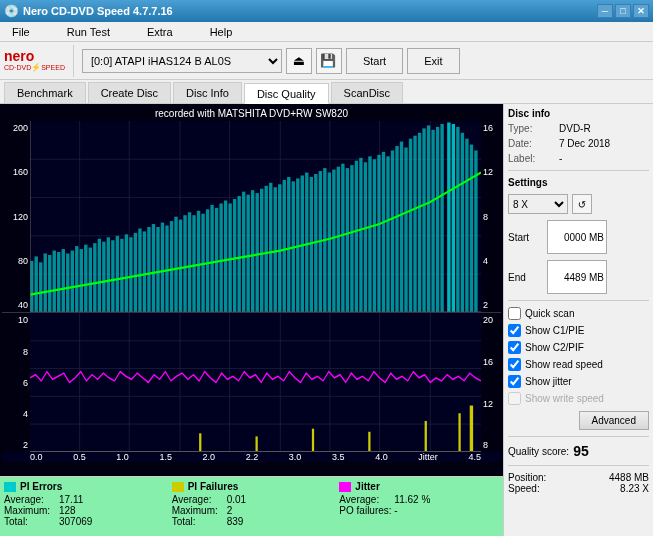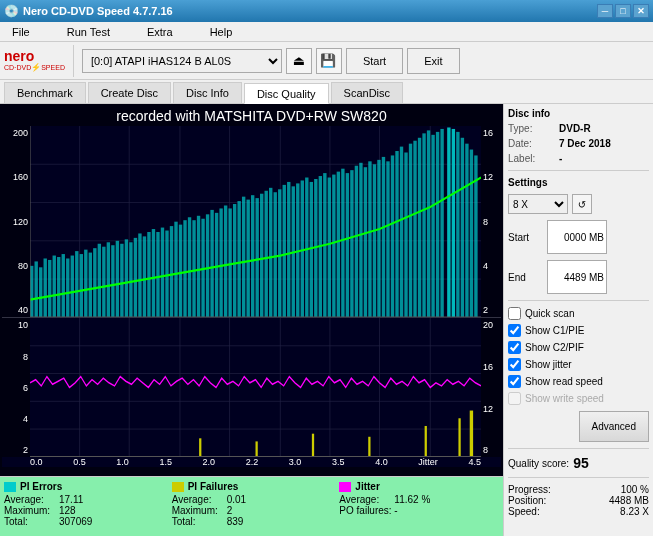--- a/index.html
+++ b/index.html
@@ -98,21 +98,21 @@
     .chart-area {
       flex: 1;
       background: #000010;
       display: flex;
       flex-direction: column;
       padding: 2px;
       position: relative;
     }
 
     .chart-title {
-      color: white; font-size: 14px; text-align: center;
+      color: white; font-size: 10px; text-align: center;
       padding: 2px 0;
       background: #000010;
     }
 
     
     .legend-area {
       background: #86efac;
       height: 60px;
       border-top: 1px solid #ccc;
       display: flex;
@@ -130,31 +130,31 @@
       width: 150px;
       background: #f0f0f0;
       border-left: 1px solid #ccc;
       padding: 4px;
       display: flex;
       flex-direction: column;
       gap: 4px;
       font-size: 10px;
     }
     .panel-section-title { font-weight: bold; font-size: 10px; color: #000; }
-    .info-row { display: flex; gap: 0; align-items: center; }
+    .info-row { display: flex; gap: 16px; align-items: center; }
     .info-label { color: #555; min-width: 35px; }
-    .info-value { color: #000; font-weight: bold; margin-left: 16px; }
+    .info-value { color: #000; font-weight: normal; }
     .separator { height: 1px; background: #ccc; margin: 2px 0; }
     .settings-row { display: flex; align-items: center; gap: 4px; margin-top: 2px; }
     .speed-select { width: 60px; height: 20px; font-size: 10px; border: 1px solid #aaa; }
     .mb-input { width: 60px; height: 34px; font-size: 10px; border: 1px solid #aaa; padding: 0 2px; text-align: right; background: white; }
     .checkbox-row { display: flex; align-items: center; gap: 4px; font-size: 10px; }
     .advanced-btn {
       background: linear-gradient(to bottom, #f0f0f0, #d8d8d8);
-      border: 1px solid #aaa; padding: 9px 12px; cursor: pointer; font-size: 10px;
+      border: 1px solid #aaa; padding: 3px 12px; cursor: pointer; font-size: 10px;
       align-self: flex-end; margin-top: 2px;
     }
     .quality-score-row { display: flex; align-items: center; gap: 4px; font-size: 10px; }
     .quality-value { font-size: 14px; font-weight: bold; color: #000; }
     .progress-section { font-size: 10px; }
     .progress-row { display: flex; justify-content: space-between; }
   </style>
 </head>
 <body>
 
@@ -491,48 +491,44 @@
     <div class="checkbox-row">
       <input type="checkbox" checked="" style="">
       <span>Show C1/PIE</span>
     </div>
     <div class="checkbox-row">
       <input type="checkbox" checked="" style="">
       <span>Show C2/PIF</span>
     </div>
     <div class="checkbox-row">
       <input type="checkbox" checked="" style="">
-      <span>Show jitter</span>
+      <span>Show read speed</span>
     </div>
     <div class="checkbox-row">
       <input type="checkbox" checked="" style="">
-      <span>Show read speed</span>
+      <span>Show jitter</span>
     </div>
     <div class="checkbox-row">
       <input type="checkbox" disabled="" style="">
       <span style="color:#aaa;">Show write speed</span>
     </div>
 
     <button class="advanced-btn">Advanced</button>
 
     <div class="separator"></div>
 
     <div class="quality-score-row">
       <span>Quality score:</span>
       <span class="quality-value">95</span>
     </div>
 
     <div class="separator"></div>
 
     <div class="progress-section">
       <div class="progress-row">
-        <span>Progress:</span>
-        <span>100 %</span>
-      </div>
-      <div class="progress-row">
         <span>Position:</span>
         <span>4488 MB</span>
       </div>
       <div class="progress-row">
         <span>Speed:</span>
         <span>8.23 X</span>
       </div>
     </div>
   </div>
 </div>

